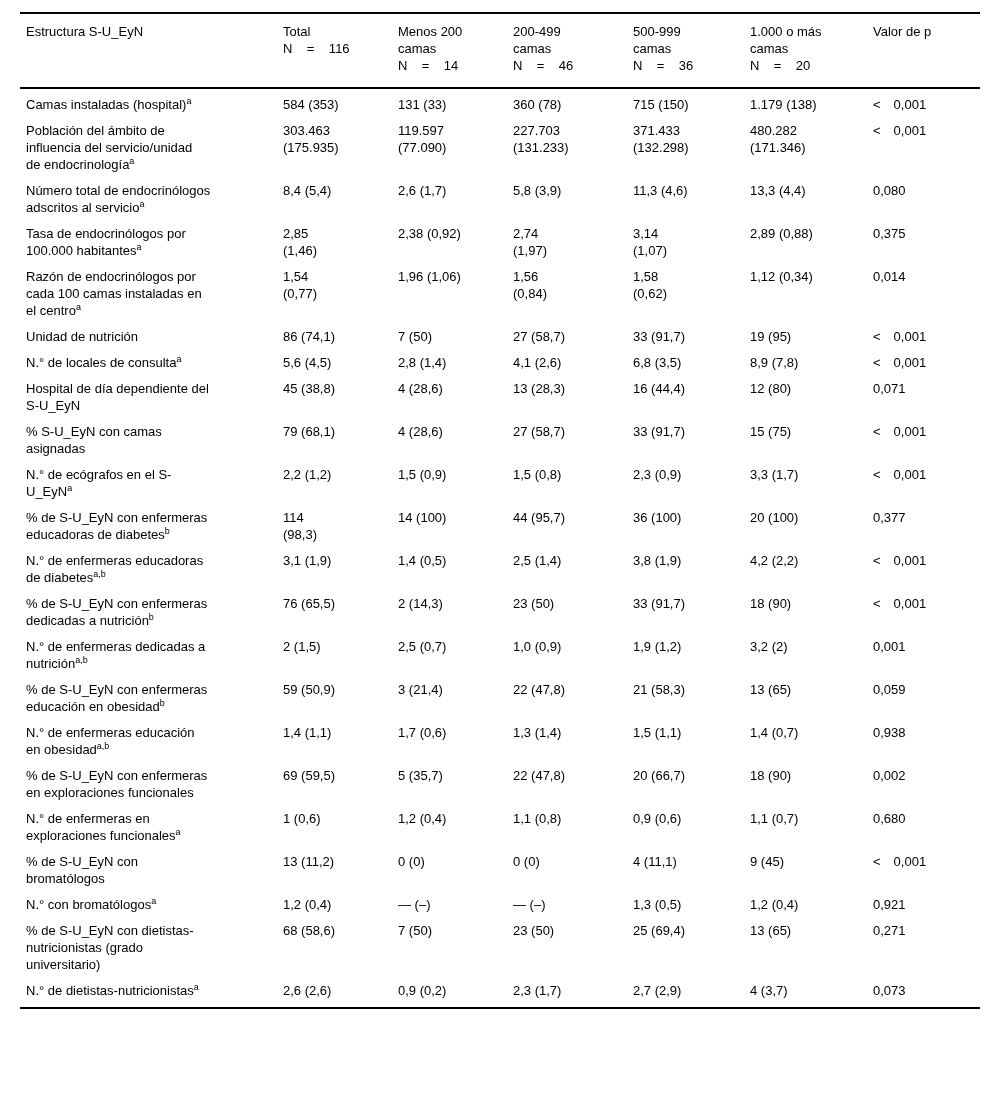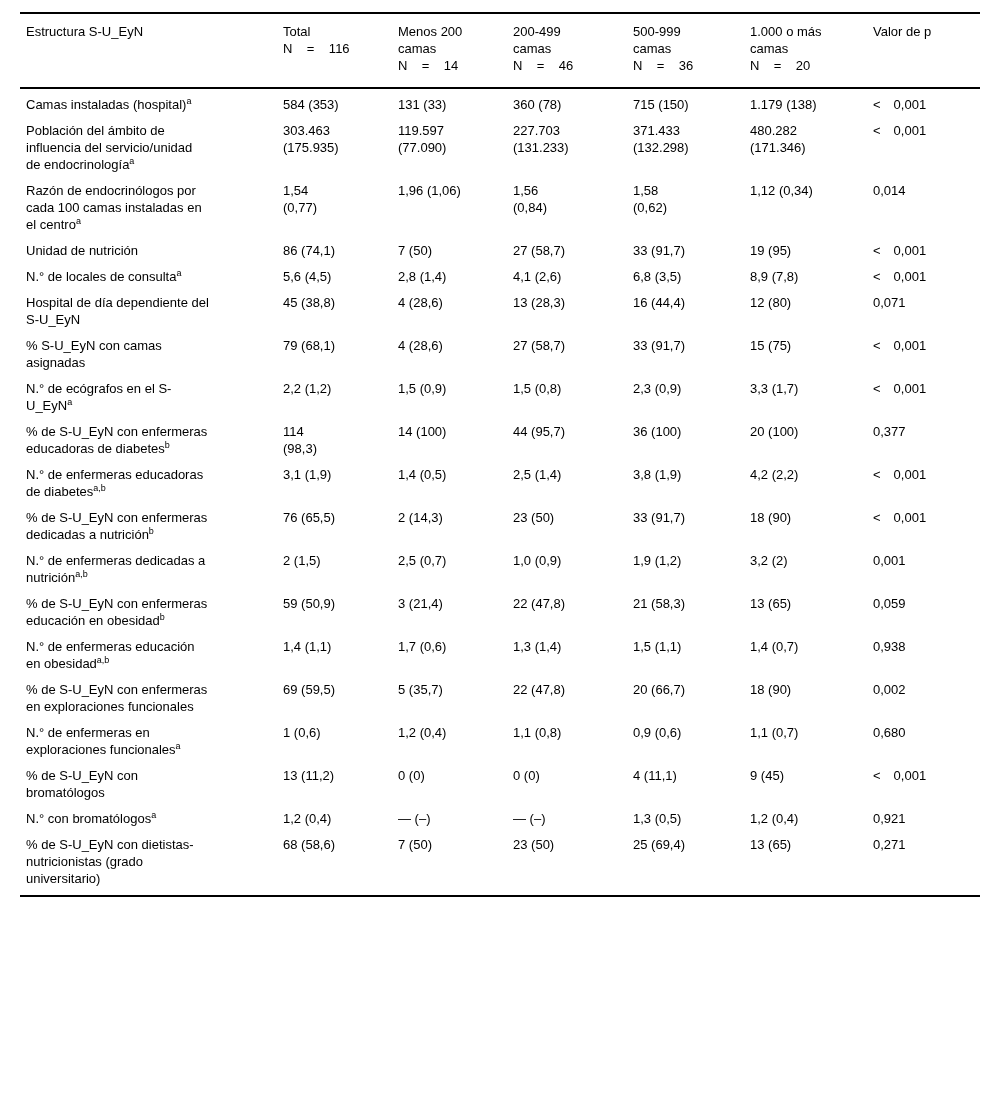--- a/index.html
+++ b/index.html
@@ -105,21 +105,44 @@
 (77.090)</td>
     <td class="c-val">227.703
 (131.233)</td>
     <td class="c-val">371.433
 (132.298)</td>
     <td class="c-val">480.282
 (171.346)</td>
     <td class="c-p"><span class="p-prefix">&lt;</span><span>0,001</span></td>
   </tr>
 
-
+  <tr class="data-row">
+    <td class="c-label"><span>Número total de endocrinólogos
+adscritos al servicio</span><sup class="row-sup">a</sup></td>
+    <td class="c-val">8,4 (5,4)</td>
+    <td class="c-val">2,6 (1,7)</td>
+    <td class="c-val">5,8 (3,9)</td>
+    <td class="c-val">11,3 (4,6)</td>
+    <td class="c-val">13,3 (4,4)</td>
+    <td class="c-p"><span class="p-prefix"></span><span>0,080</span></td>
+  </tr>
+
+  <tr class="data-row">
+    <td class="c-label"><span>Tasa de endocrinólogos por
+100.000 habitantes</span><sup class="row-sup">a</sup></td>
+    <td class="c-val">2,85
+(1,46)</td>
+    <td class="c-val">2,38 (0,92)</td>
+    <td class="c-val">2,74
+(1,97)</td>
+    <td class="c-val">3,14
+(1,07)</td>
+    <td class="c-val">2,89 (0,88)</td>
+    <td class="c-p"><span class="p-prefix"></span><span>0,375</span></td>
+  </tr>
 
   <tr class="data-row">
     <td class="c-label"><span>Razón de endocrinólogos por
 cada 100 camas instaladas en
 el centro</span><sup class="row-sup">a</sup></td>
     <td class="c-val">1,54
 (0,77)</td>
     <td class="c-val">1,96 (1,06)</td>
     <td class="c-val">1,56
 (0,84)</td>
@@ -297,17 +320,26 @@
 nutricionistas (grado
 universitario)</span><sup class="row-sup"></sup></td>
     <td class="c-val">68 (58,6)</td>
     <td class="c-val">7 (50)</td>
     <td class="c-val">23 (50)</td>
     <td class="c-val">25 (69,4)</td>
     <td class="c-val">13 (65)</td>
     <td class="c-p"><span class="p-prefix"></span><span>0,271</span></td>
   </tr>
 
+  <tr class="data-row">
+    <td class="c-label"><span>N.° de dietistas-nutricionistas</span><sup class="row-sup">a</sup></td>
+    <td class="c-val">2,6 (2,6)</td>
+    <td class="c-val">0,9 (0,2)</td>
+    <td class="c-val">2,3 (1,7)</td>
+    <td class="c-val">2,7 (2,9)</td>
+    <td class="c-val">4 (3,7)</td>
+    <td class="c-p"><span class="p-prefix"></span><span>0,073</span></td>
+  </tr>
 
 
 </tbody>
   </table>
 </div>
 
 </body></html>

